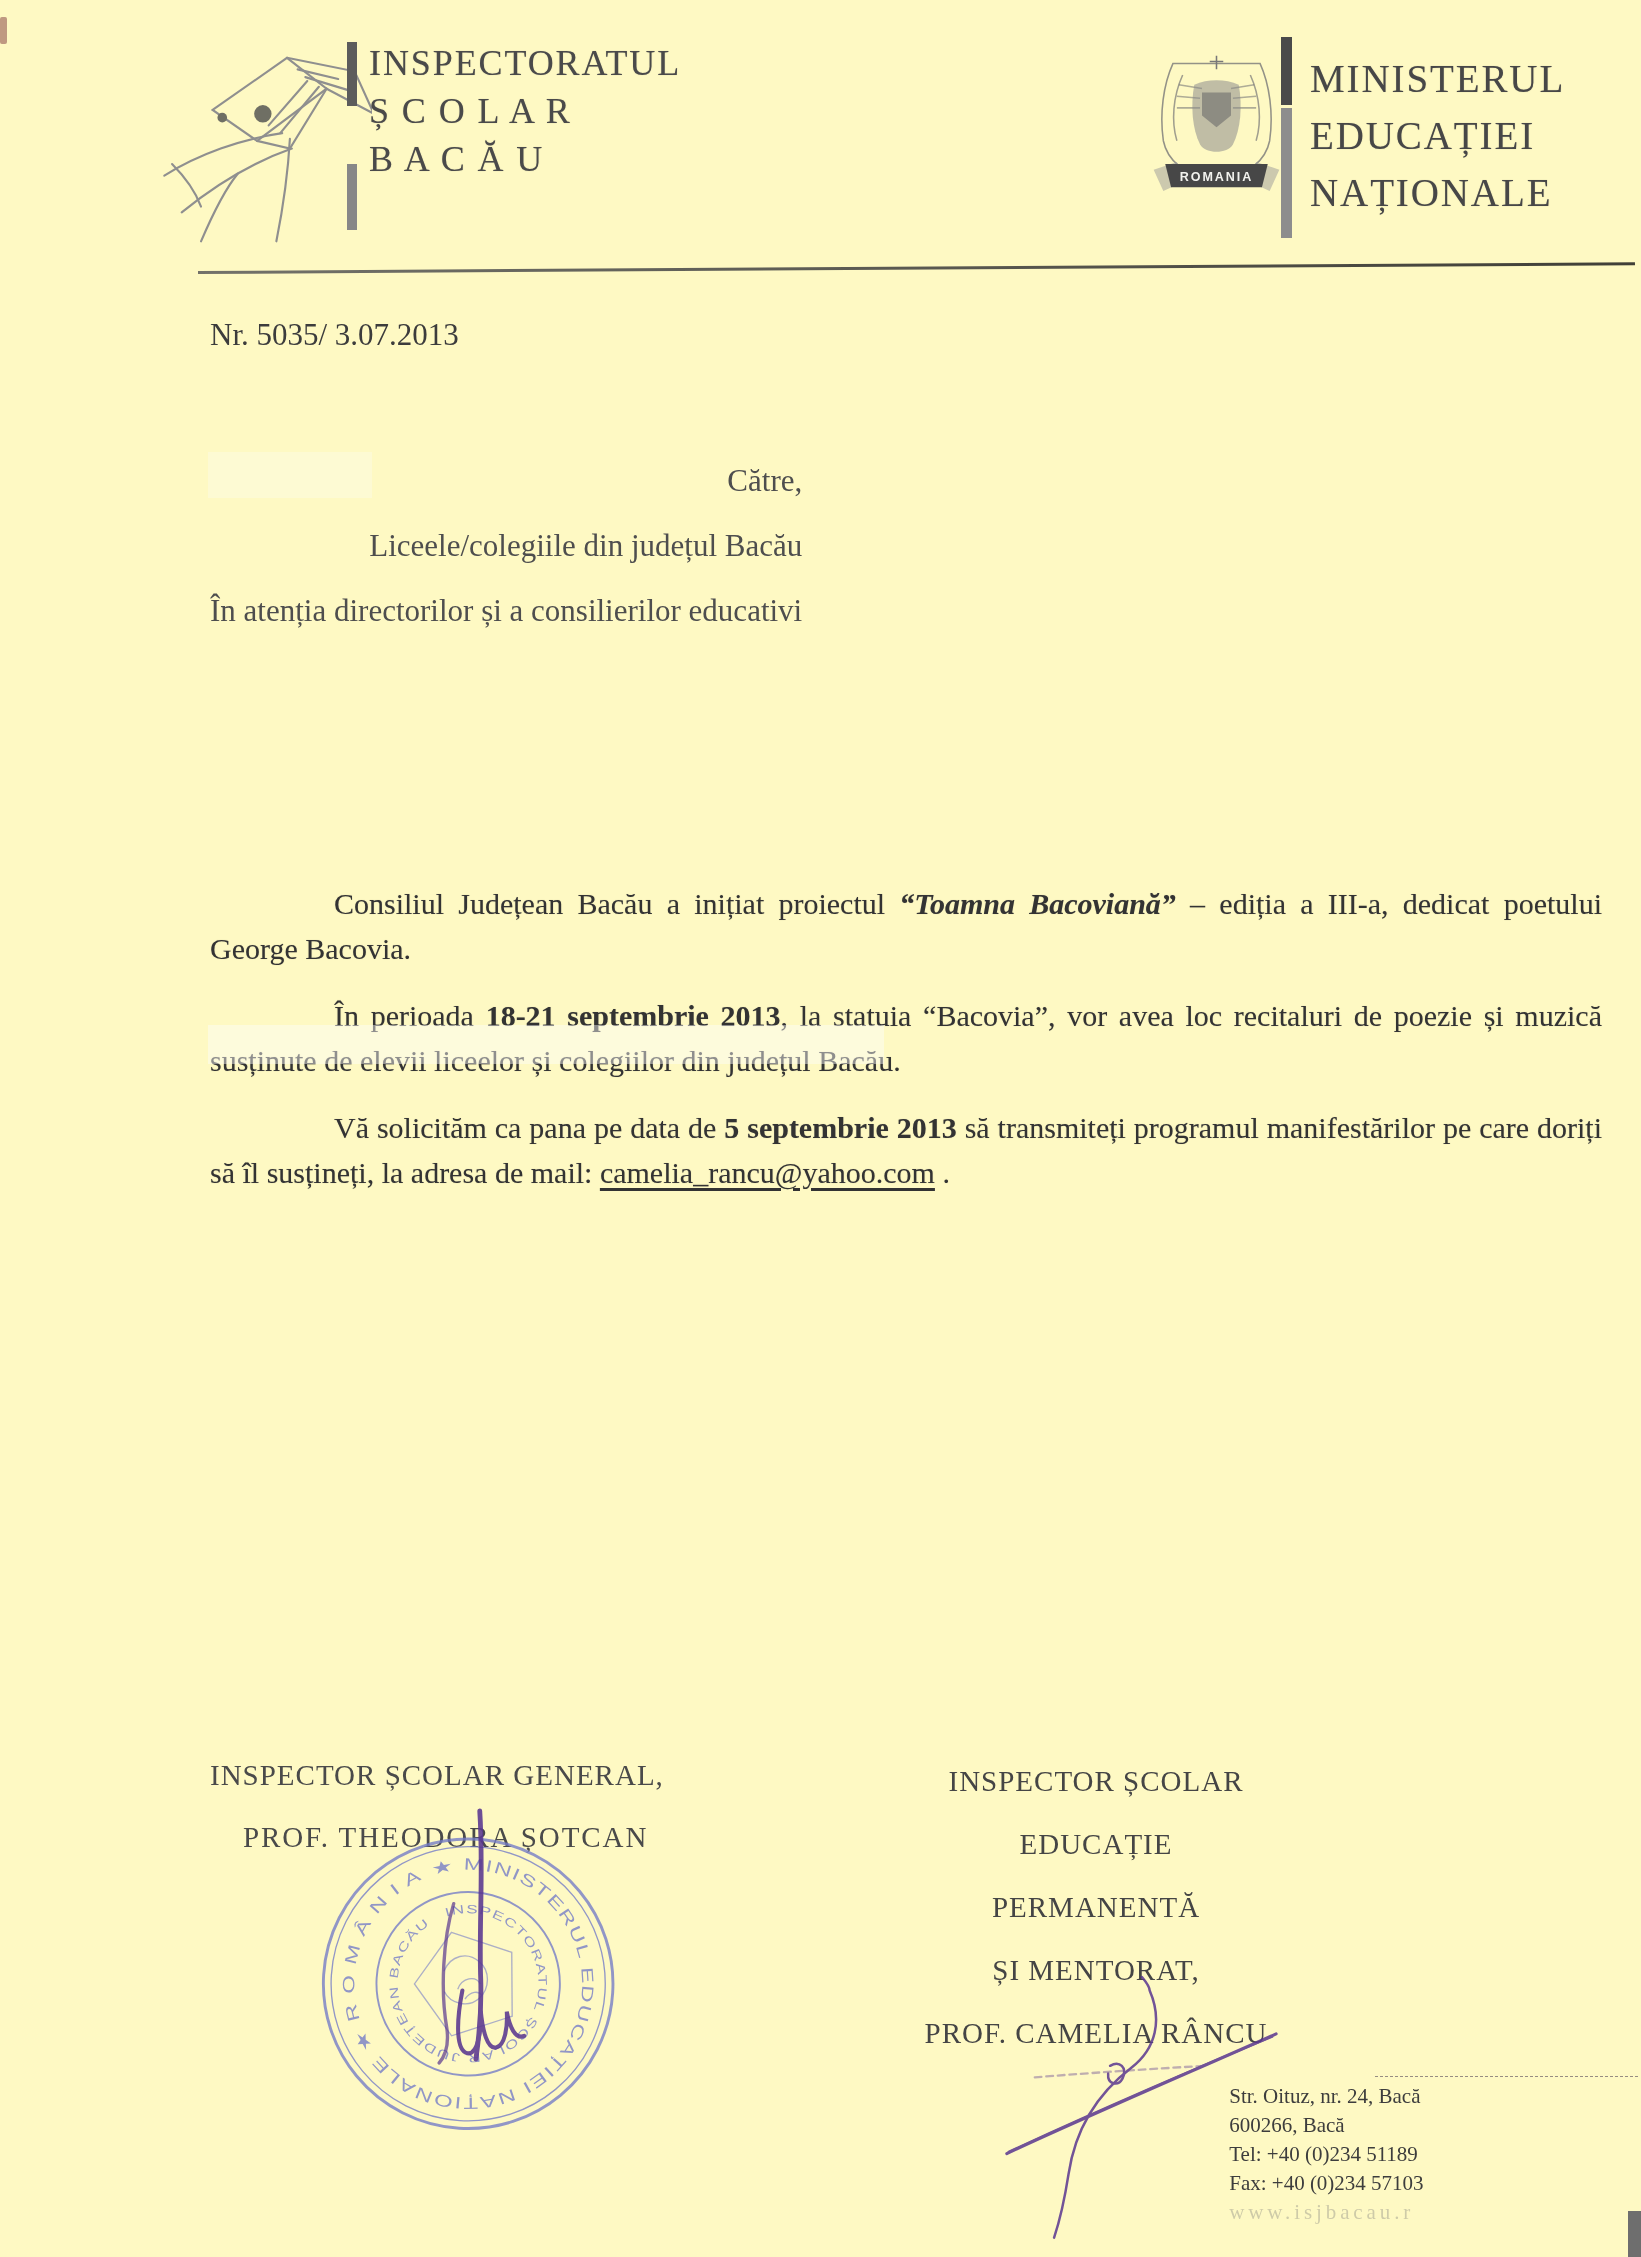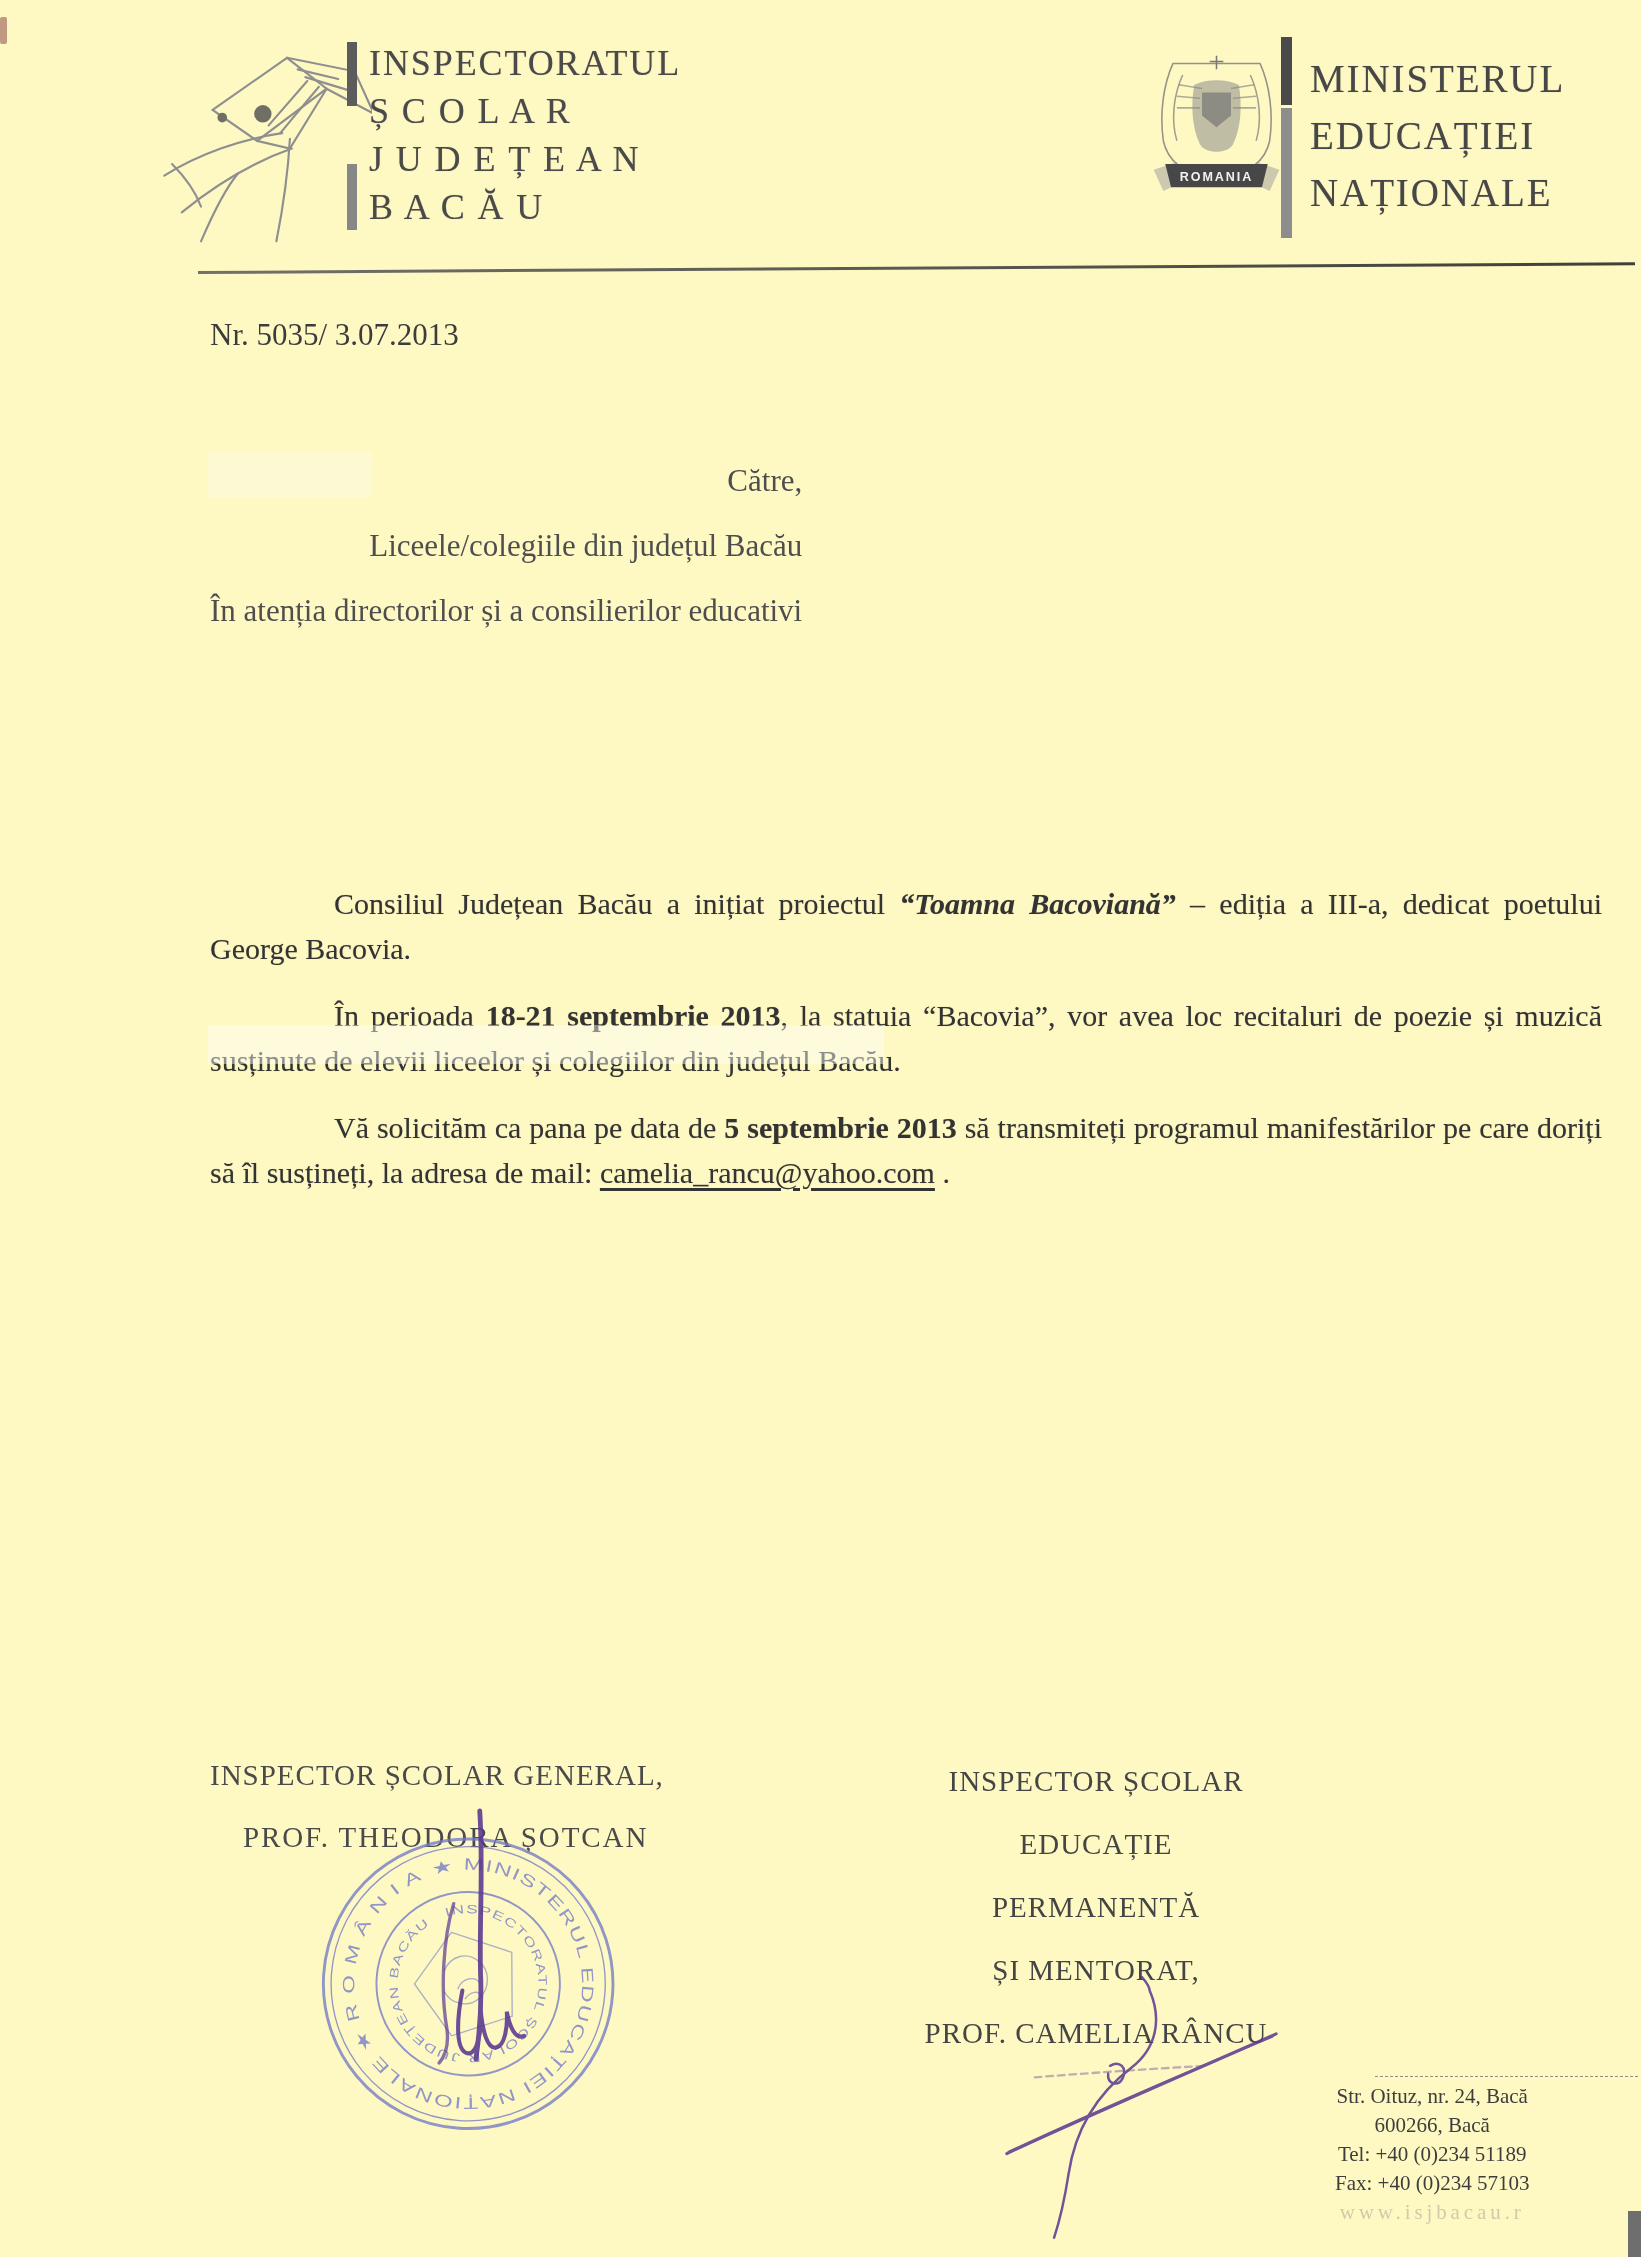--- a/index.html
+++ b/index.html
@@ -51,21 +51,21 @@
     font-size:29px; line-height:63px; text-align:center;
     letter-spacing:1px; color:#454545;
   }
   
   .footer-rule{
     left:1375px; top:2076px; width:263px; height:0;
     border-top:1.9px dashed #7d7272; opacity:.8;
   }
   .footer-address{
     right:5.8px; top:2082px; width:406px;
-    font-size:21px; line-height:29px; text-align:center; color:#3d3d3d;
+    font-size:21px; line-height:29px; text-align:left; color:#3d3d3d;
   }
   .website-faint{opacity:.35; letter-spacing:3.9px; color:#777;}
   
   .fade{background:rgba(252,252,250,.45); pointer-events:none;}
   .corner-mark{left:1628px; top:2211px; width:13.5px; height:46px; background:#6e6e6e;}
   .edge-mark{left:0; top:17.4px; width:6.8px; height:27px; background:#8a4a4a; opacity:.55; border-radius:1.9px;}
   .ink-overlay{left:0; top:0; pointer-events:none;}
 </style>
 </head>
 <body>
@@ -87,21 +87,20 @@
     <circle cx="80" cy="100" r="5" fill="#6f6f64"></circle>
     <circle cx="122" cy="96" r="9" fill="#6f6f64"></circle>
   </svg>
 
   <div class="abs vbar" style="left:347px;top:42px;width:9.7px;height:64px;"></div>
   <div class="abs vbar" style="left:347px;top:164px;width:9.7px;height:66px;background:#878787;"></div>
 
   <div class="abs org-title">
     <div>INSPECTORATUL</div>
     <div>Ș C O L A R</div>
-    <div>J U D E Ț E A N</div>
     <div>B A C Ă U</div>
   </div>
 
   <svg class="abs" style="left:1144px;top:46px;" width="145" height="174" viewBox="0 0 150 180">
     <g stroke="#787878" fill="none" stroke-width="1.6">
       <path d="M30,18 C20,40 16,70 20,98 C24,118 40,132 75,142 C110,132 126,118 130,98 C134,70 130,40 120,18 Z" opacity=".8"></path>
       <path d="M75,10 L75,24 M68,16 L82,16"></path>
       <path d="M40,30 C30,52 28,78 34,98 M110,30 C120,52 122,78 116,98" opacity=".7"></path>
       <path d="M36,40 L60,44 M34,52 L58,54 M34,64 L58,64 M114,40 L90,44 M116,52 L92,54 M116,64 L92,64" opacity=".6"></path>
     </g>

